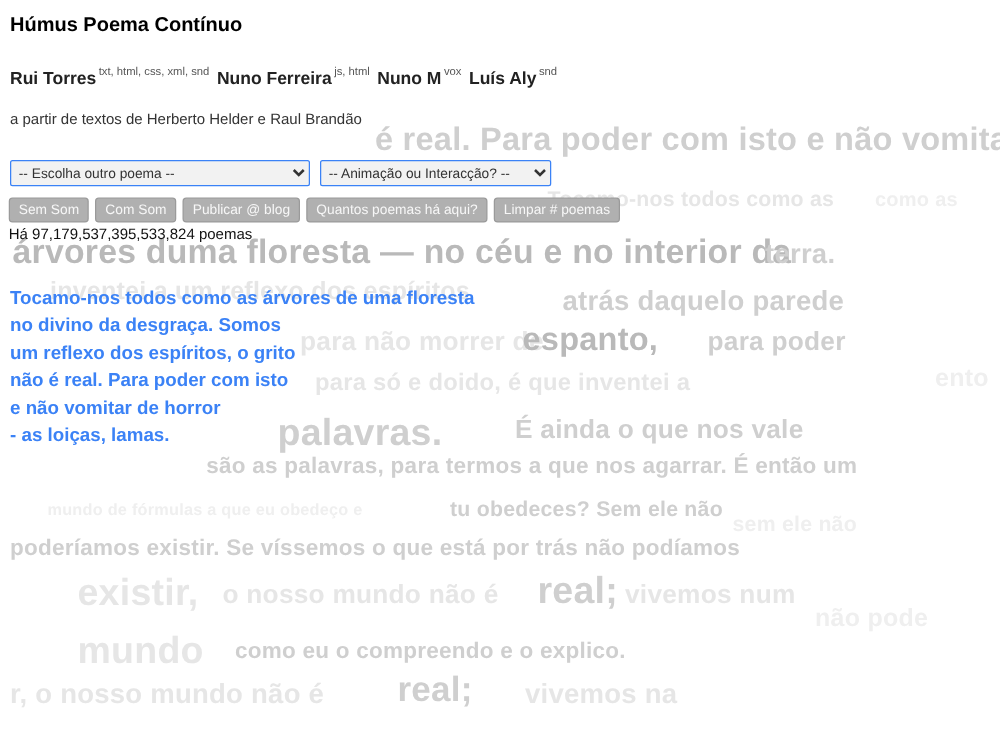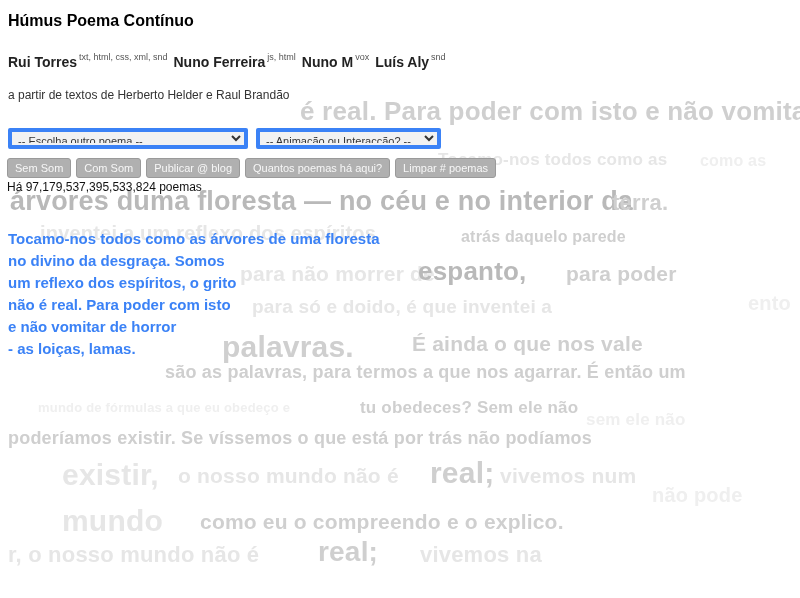--- a/index.html
+++ b/index.html
@@ -92,21 +92,21 @@
     top: 128px;
     display: flex;
     gap: 8px;
     align-items: flex-start;
   }
   select.combo {
     font-family: "Liberation Sans", sans-serif;
     font-size: 11px;
     color: #333;
     background: #f2f2f2;
-    border: 4px solid #3b82f6;
+    border: 1px solid #3b82f6;
     border-radius: 2px;
     padding: 2px 2px;
     height: 21px;
   }
   #poem-select { width: 240px; }
   #anim-select { width: 185px; }
 
   #buttons-row {
     position: absolute;
     left: 7px;
@@ -149,37 +149,37 @@
 </style>
 </head>
 <body>
 
 <div id="ghost-layer">
     <div class="ghost g-mid" style="left: 300px; top: 96px; font-size: 26px;">é real. Para poder com isto e não vomitar de</div>
     <div class="ghost g-dark" style="left: 10px; top: 186px; font-size: 27px;">árvores duma floresta — no céu e no interior da</div>
     <div class="ghost g-mid" style="left: 612px; top: 190px; font-size: 22px;">terra.</div>
     <div class="ghost g-lite" style="left: 438px; top: 150px; font-size: 17px;">Tocamo-nos todos como as</div>
     <div class="ghost g-lite" style="left: 40px; top: 222px; font-size: 20px;">inventei a um reflexo dos espíritos</div>
-    <div class="ghost g-mid" style="left: 461px; top: 228px; font-size: 16px;">atrás daquelo parede</div>
+    <div class="ghost g-mid" style="left: 450px; top: 228px; font-size: 22px;">atrás daquelo parede</div>
     <div class="ghost g-lite" style="left: 240px; top: 262px; font-size: 21px;">para não morrer de</div>
     <div class="ghost g-dark" style="left: 418px; top: 256px; font-size: 26px;">espanto,</div>
     <div class="ghost g-mid" style="left: 566px; top: 262px; font-size: 21px;">para poder</div>
     <div class="ghost g-lite" style="left: 252px; top: 296px; font-size: 19px;">para só e doido, é que inventei a</div>
     <div class="ghost g-mid" style="left: 222px; top: 330px; font-size: 30px;">palavras.</div>
     <div class="ghost g-mid" style="left: 412px; top: 332px; font-size: 21px;">É ainda o que nos vale</div>
     <div class="ghost g-mid" style="left: 165px; top: 362px; font-size: 18px;">são as palavras, para termos a que nos agarrar. É então um</div>
     <div class="ghost g-xlite" style="left: 38px; top: 400px; font-size: 13px;">mundo de fórmulas a que eu obedeço e</div>
     <div class="ghost g-mid" style="left: 360px; top: 398px; font-size: 17px;">tu obedeces? Sem ele não</div>
     <div class="ghost g-mid" style="left: 8px; top: 428px; font-size: 18px;">poderíamos existir. Se víssemos o que está por trás não podíamos</div>
     <div class="ghost g-lite" style="left: 62px; top: 458px; font-size: 30px;">existir,</div>
     <div class="ghost g-lite" style="left: 178px; top: 464px; font-size: 21px;">o nosso mundo não é</div>
     <div class="ghost g-mid" style="left: 430px; top: 456px; font-size: 30px;">real;</div>
     <div class="ghost g-lite" style="left: 500px; top: 464px; font-size: 21px;">vivemos num</div>
     <div class="ghost g-lite" style="left: 62px; top: 504px; font-size: 30px;">mundo</div>
-    <div class="ghost g-mid" style="left: 200px; top: 510px; font-size: 21px;">como eu o compreendo e o explico.</div>
+    <div class="ghost g-mid" style="left: 188px; top: 510px; font-size: 18px;">como eu o compreendo e o explico.</div>
     <div class="ghost g-lite" style="left: 8px; top: 542px; font-size: 22px;">r, o nosso mundo não é</div>
     <div class="ghost g-mid" style="left: 318px; top: 536px; font-size: 28px;">real;</div>
     <div class="ghost g-lite" style="left: 420px; top: 542px; font-size: 22px;">vivemos na</div>
     <div class="ghost g-xlite" style="left: 586px; top: 410px; font-size: 17px;">sem ele não</div>
     <div class="ghost g-xlite" style="left: 652px; top: 484px; font-size: 20px;">não pode</div>
     <div class="ghost g-xlite" style="left: 748px; top: 292px; font-size: 20px;">ento</div>
     <div class="ghost g-xlite" style="left: 700px; top: 152px; font-size: 16px;">como as</div>
   </div>
 
 <div id="content">

